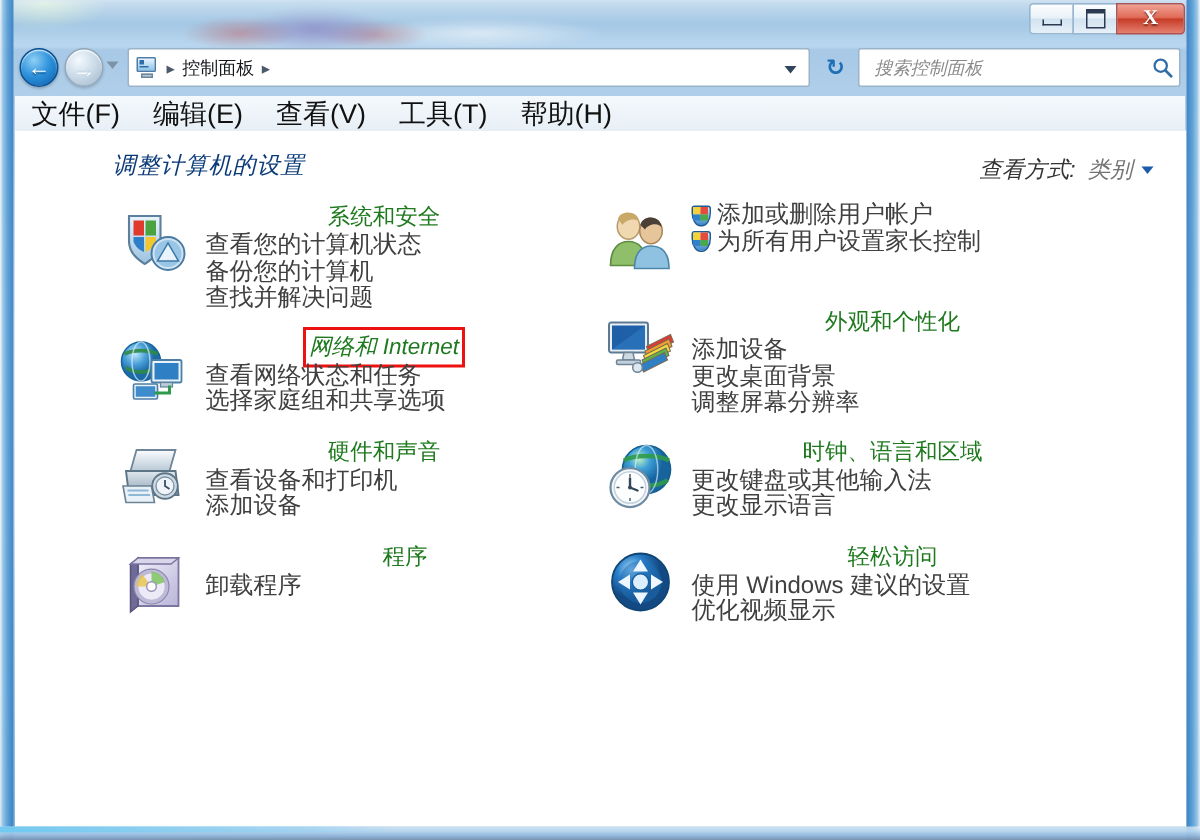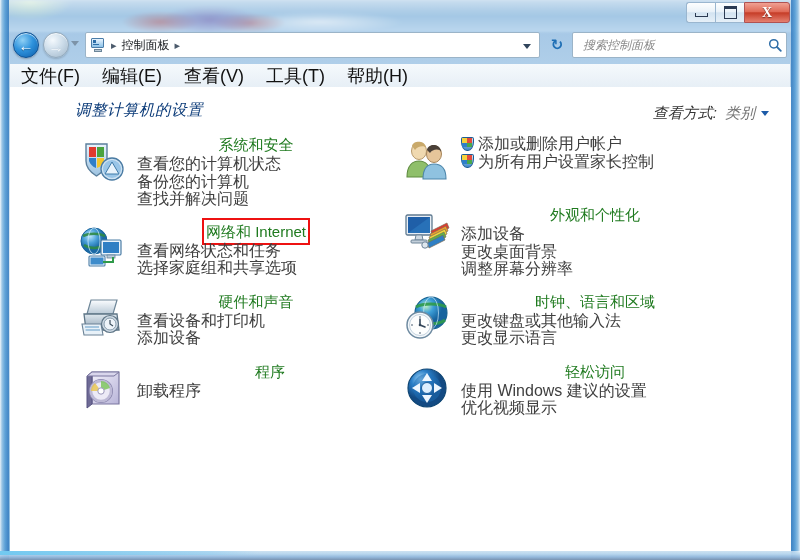--- a/index.html
+++ b/index.html
@@ -303,21 +303,21 @@
         <path d="M5 21 C11 25 20 25 25 21" fill="none" stroke="#2f8a46" stroke-width="2.6" opacity=".9"></path>
         <ellipse cx="15" cy="17" rx="6" ry="13" fill="none" stroke="#d6eefc" stroke-width="1" opacity=".7"></ellipse>
         <rect x="22" y="16" width="20" height="15" rx="1.2" fill="#e9f3fb" stroke="#4d7ea6" stroke-width="1.2"></rect>
         <rect x="24" y="18" width="16" height="11" fill="#2f7fc4"></rect>
         <rect x="28" y="31" width="8" height="3" fill="#b9cbda" stroke="#66839a" stroke-width=".8"></rect>
         <rect x="10" y="32" width="16" height="10" rx="1" fill="#e9f3fb" stroke="#4d7ea6" stroke-width="1.1"></rect>
         <rect x="11.5" y="33.5" width="13" height="7" fill="#3e8ccb"></rect>
         <path d="M24 38 L34 38 L34 33" fill="none" stroke="#2f9a4a" stroke-width="2"></path>
       </svg>
           </div>
-          <div><a class="cat-title highlighted" style="text-decoration: none;">网络和 Internet</a></div>
+          <div><a class="cat-title highlighted" style="text-decoration: none; font-style: italic;">网络和 Internet</a></div>
           <ul class="cat-links">
             <li>
               <span class="link-text">查看网络状态和任务</span>
             </li>
             <li>
               <span class="link-text">选择家庭组和共享选项</span>
             </li>
           </ul>
         </div>
         <div class="category">

